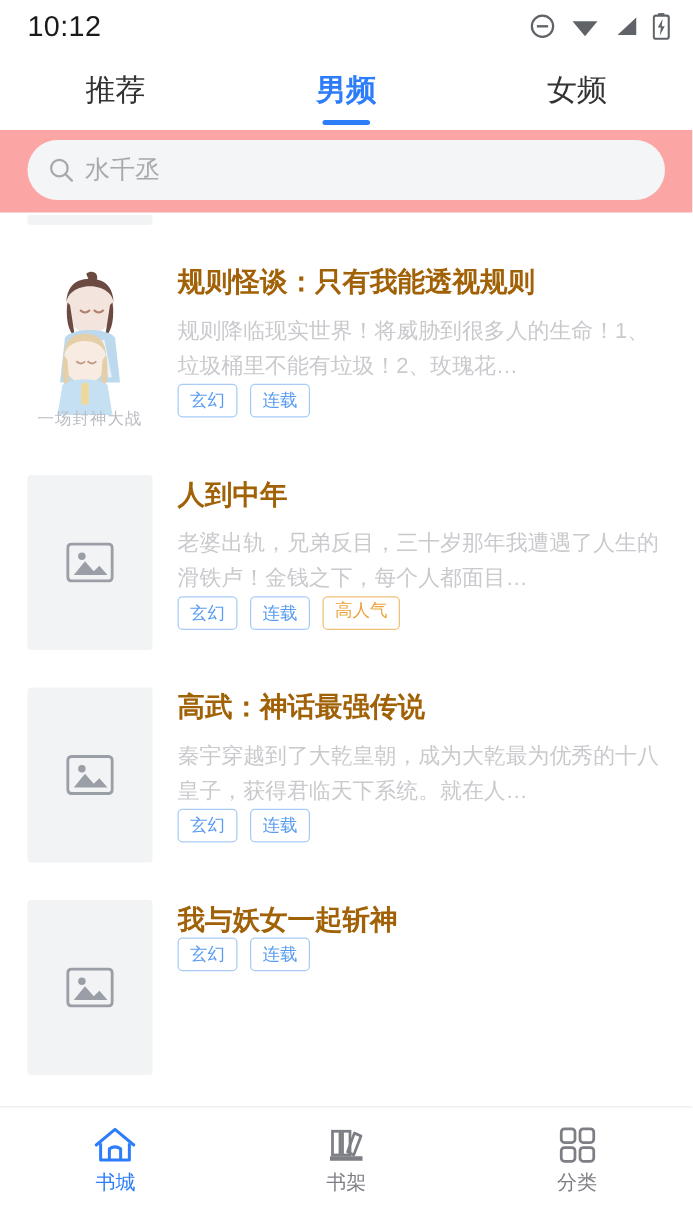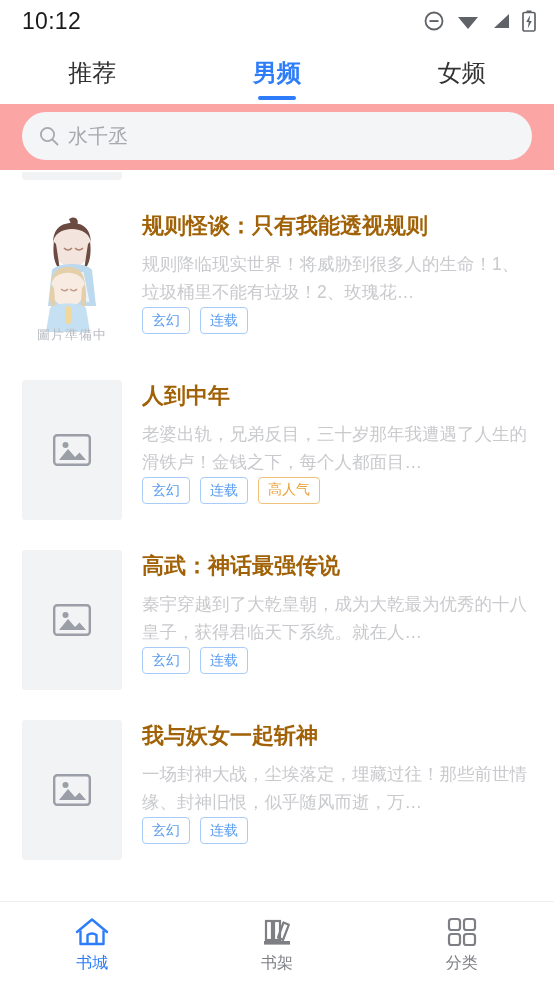--- a/index.html
+++ b/index.html
@@ -76,21 +76,21 @@
     font-size:14px; line-height:1; padding:5px 9px 6px;
     border-radius:4px; border:1px solid #a8ccf7; color:#5a9cf0; background:#fff;
   }
   .tag.hot { border-color:#f0c179; color:#eaa33c;font-family:Liberation Serif, serif; }
 
   
   .book-item.clipped .cover { height:140px; }
 
   
   .bottomnav {
-    position:absolute; left:0; right:0; bottom:0; height:84px;
+    position:absolute; left:0; right:0; bottom:16px; height:84px;
     background:#fff; border-top:1px solid #ededed;
     display:flex; align-items:center;
   }
   .navitem {
     flex:1; display:flex; flex-direction:column;
     align-items:center; justify-content:center; gap:7px;
   }
   .nav-label { font-size:16px; color:#7d7f85; line-height:1; }
   .navitem.active .nav-label { color:#2d7dfa; }
 </style>
@@ -170,21 +170,21 @@
             <path d="M34 62 L40 92 M60 62 L66 92" stroke="#fff" stroke-width="3" opacity=".7"></path>
             <ellipse cx="46" cy="78" rx="17" ry="19" fill="#f7ebe2"></ellipse>
             <path d="M29 77 C29 58 63 58 63 77 C63 64 58 57 46 57 C34 57 29 64 29 77 Z" fill="#e5cfa8"></path>
             <path d="M29 74 C26 92 30 102 34 106 L32 78 Z" fill="#e5cfa8"></path>
             <path d="M63 74 C66 92 62 102 58 106 L60 78 Z" fill="#e5cfa8"></path>
             <path d="M39 79 q4 3.5 7 0" stroke="#c09a86" stroke-width="1.5" fill="none"></path>
             <path d="M48 79 q4 3.5 7 0" stroke="#c09a86" stroke-width="1.5" fill="none"></path>
             <path d="M28 98 C34 92 58 92 64 98 L68 122 L24 122 Z" fill="#c5e0f2"></path>
             <rect x="43" y="96" width="6" height="18" rx="3" fill="#f0d89a"></rect>
           </svg>
-          <div class="cover-caption">圖片準備中</div>
+          <div class="cover-caption">一场封神大战</div>
         </div>
         <div class="info">
           <div class="b-title">规则怪谈：只有我能透视规则</div>
           <div class="b-desc">规则降临现实世界！将威胁到很多人的生命！1、垃圾桶里不能有垃圾！2、玫瑰花…</div>
           <div class="tags">
             <span class="tag">玄幻</span>
             <span class="tag">连载</span>
           </div>
         </div>
       </div>
@@ -229,21 +229,20 @@
       <div class="book-item">
         <div class="cover">
           <svg width="38" height="32" viewBox="0 0 38 32">
             <rect x="1.2" y="1.2" width="35.6" height="29.6" rx="3" fill="none" stroke="#9a9ea6" stroke-width="2.4"></rect>
             <circle cx="12.5" cy="11" r="3" fill="#9a9ea6"></circle>
             <path d="M6 26 L15 15 L22 23 L26.5 18.5 L33 26 Z" fill="#9a9ea6"></path>
           </svg>
         </div>
         <div class="info">
           <div class="b-title">我与妖女一起斩神</div>
-          <div class="b-desc">一场封神大战，尘埃落定，埋藏过往！那些前世情缘、封神旧恨，似乎随风而逝，万…</div>
           <div class="tags">
             <span class="tag">玄幻</span>
             <span class="tag">连载</span>
           </div>
         </div>
       </div>
 
     </div>
   </div>
 

